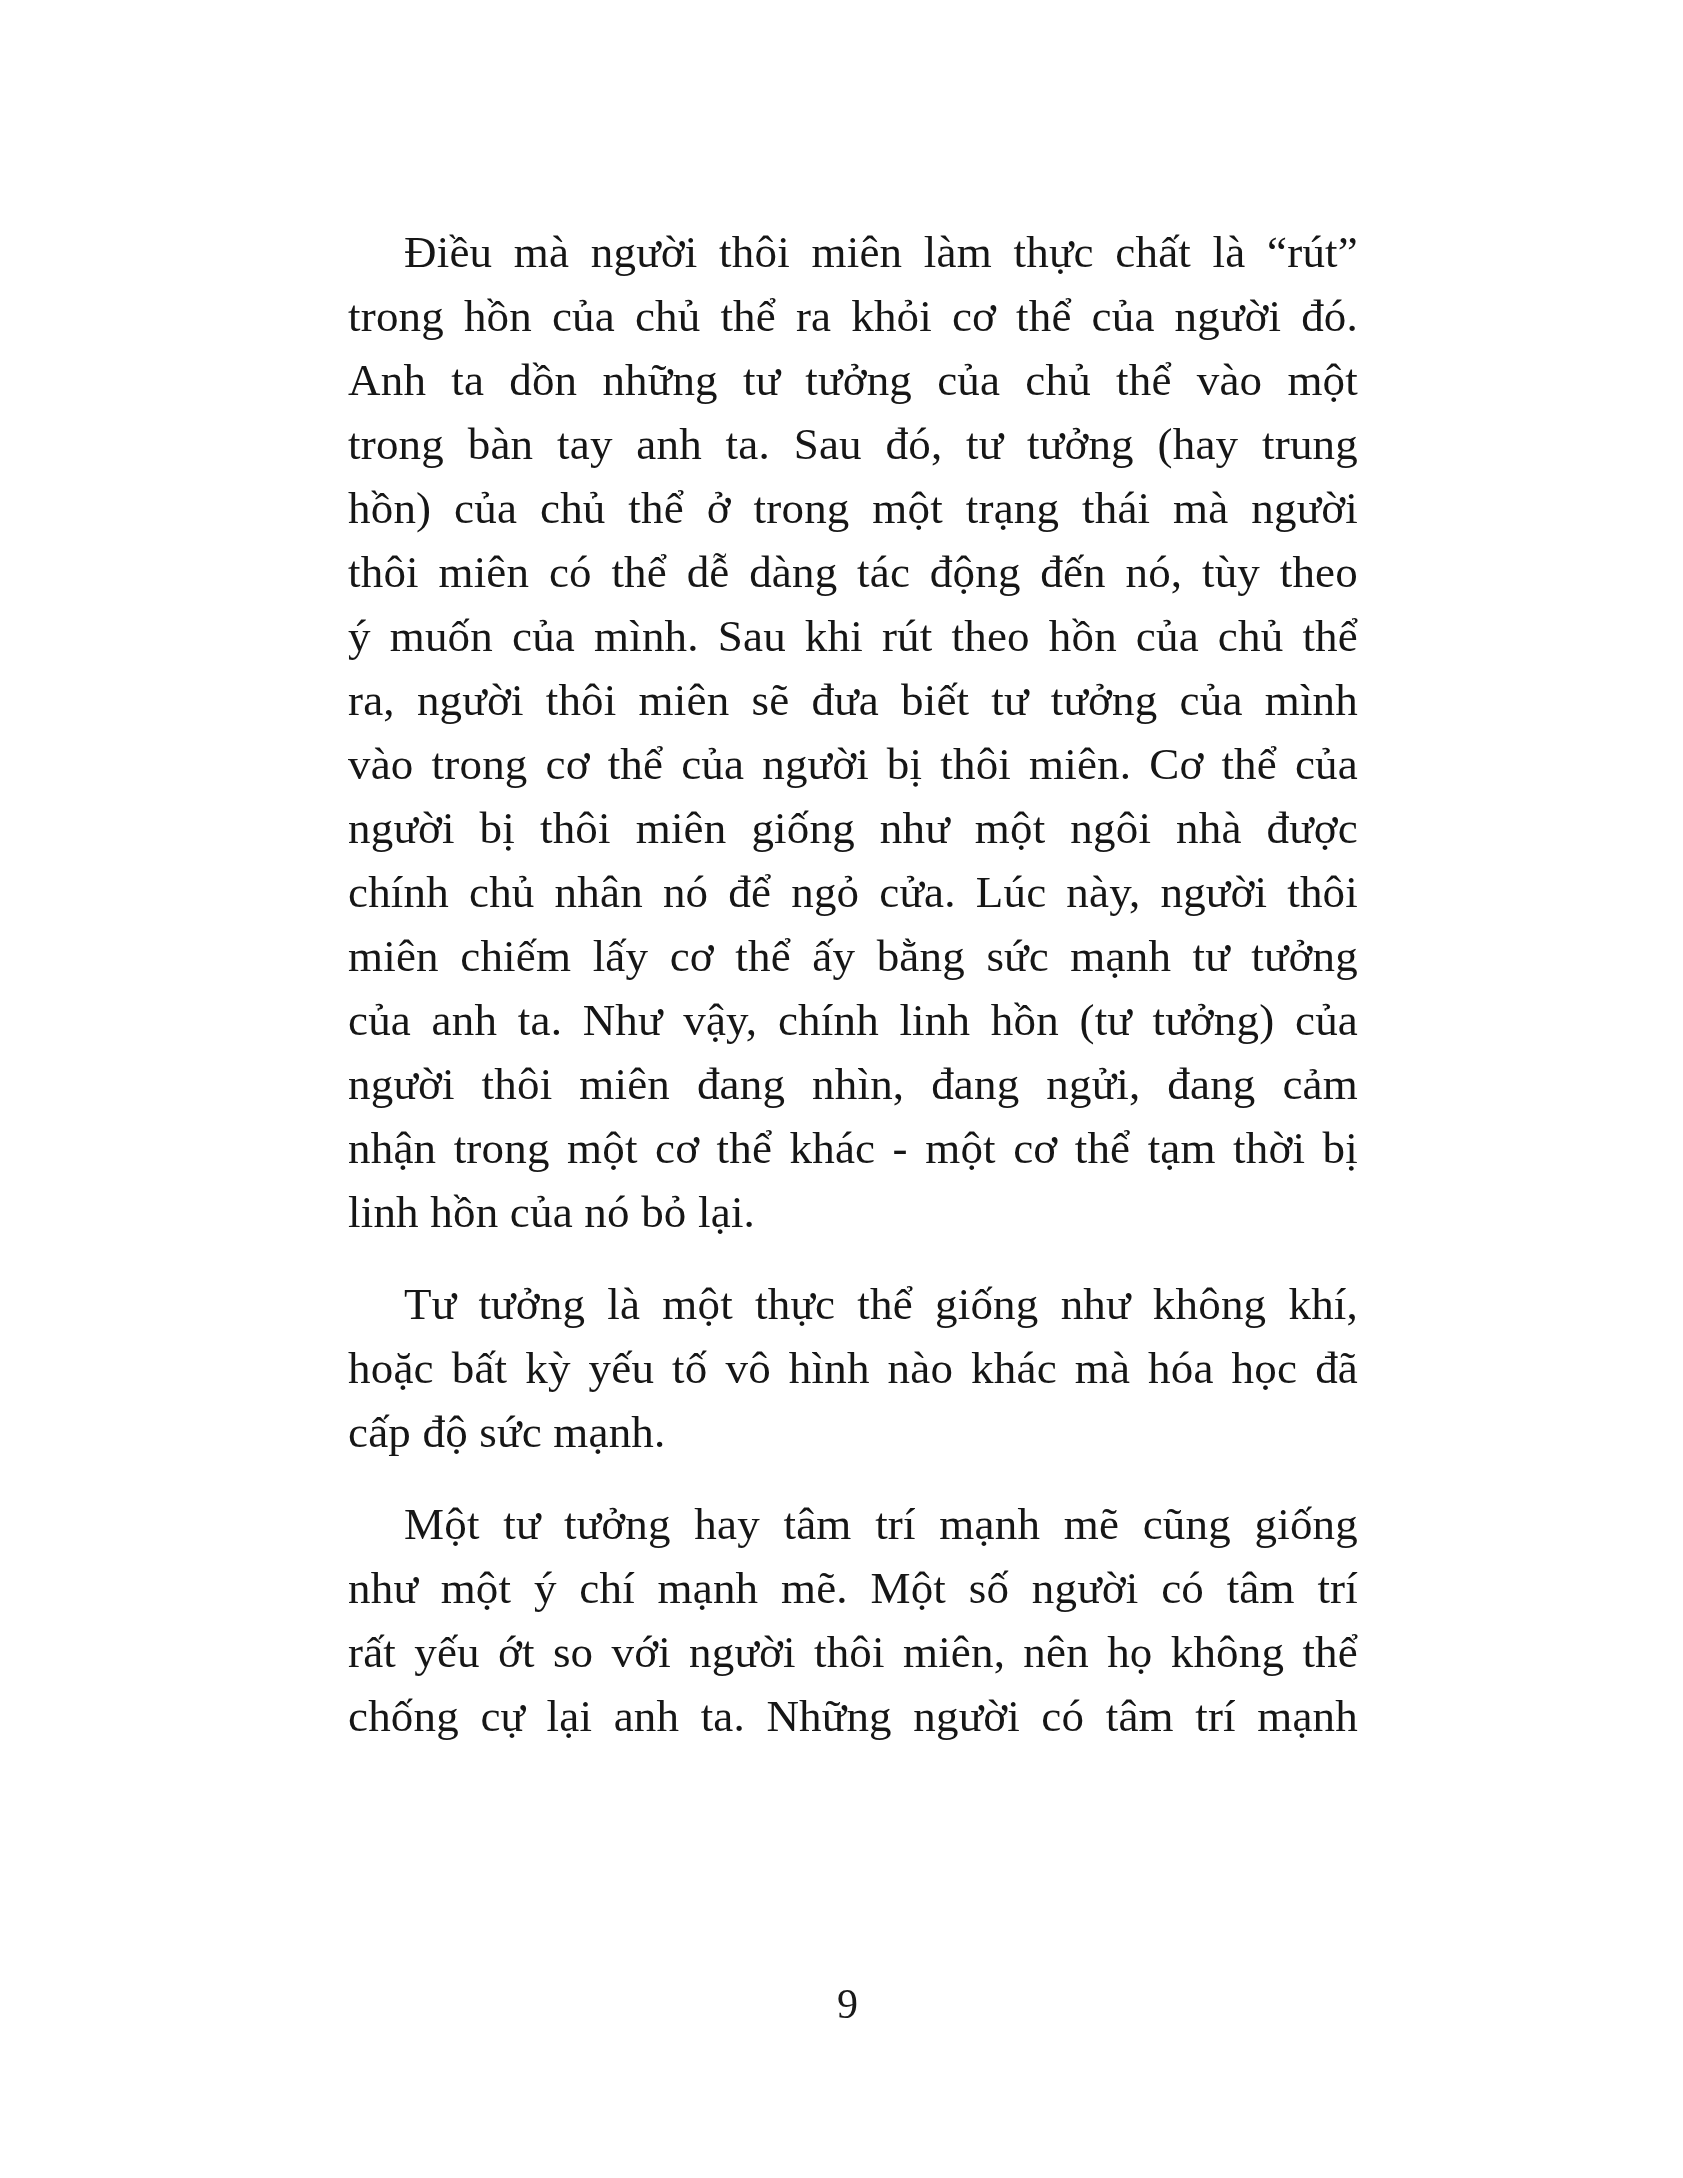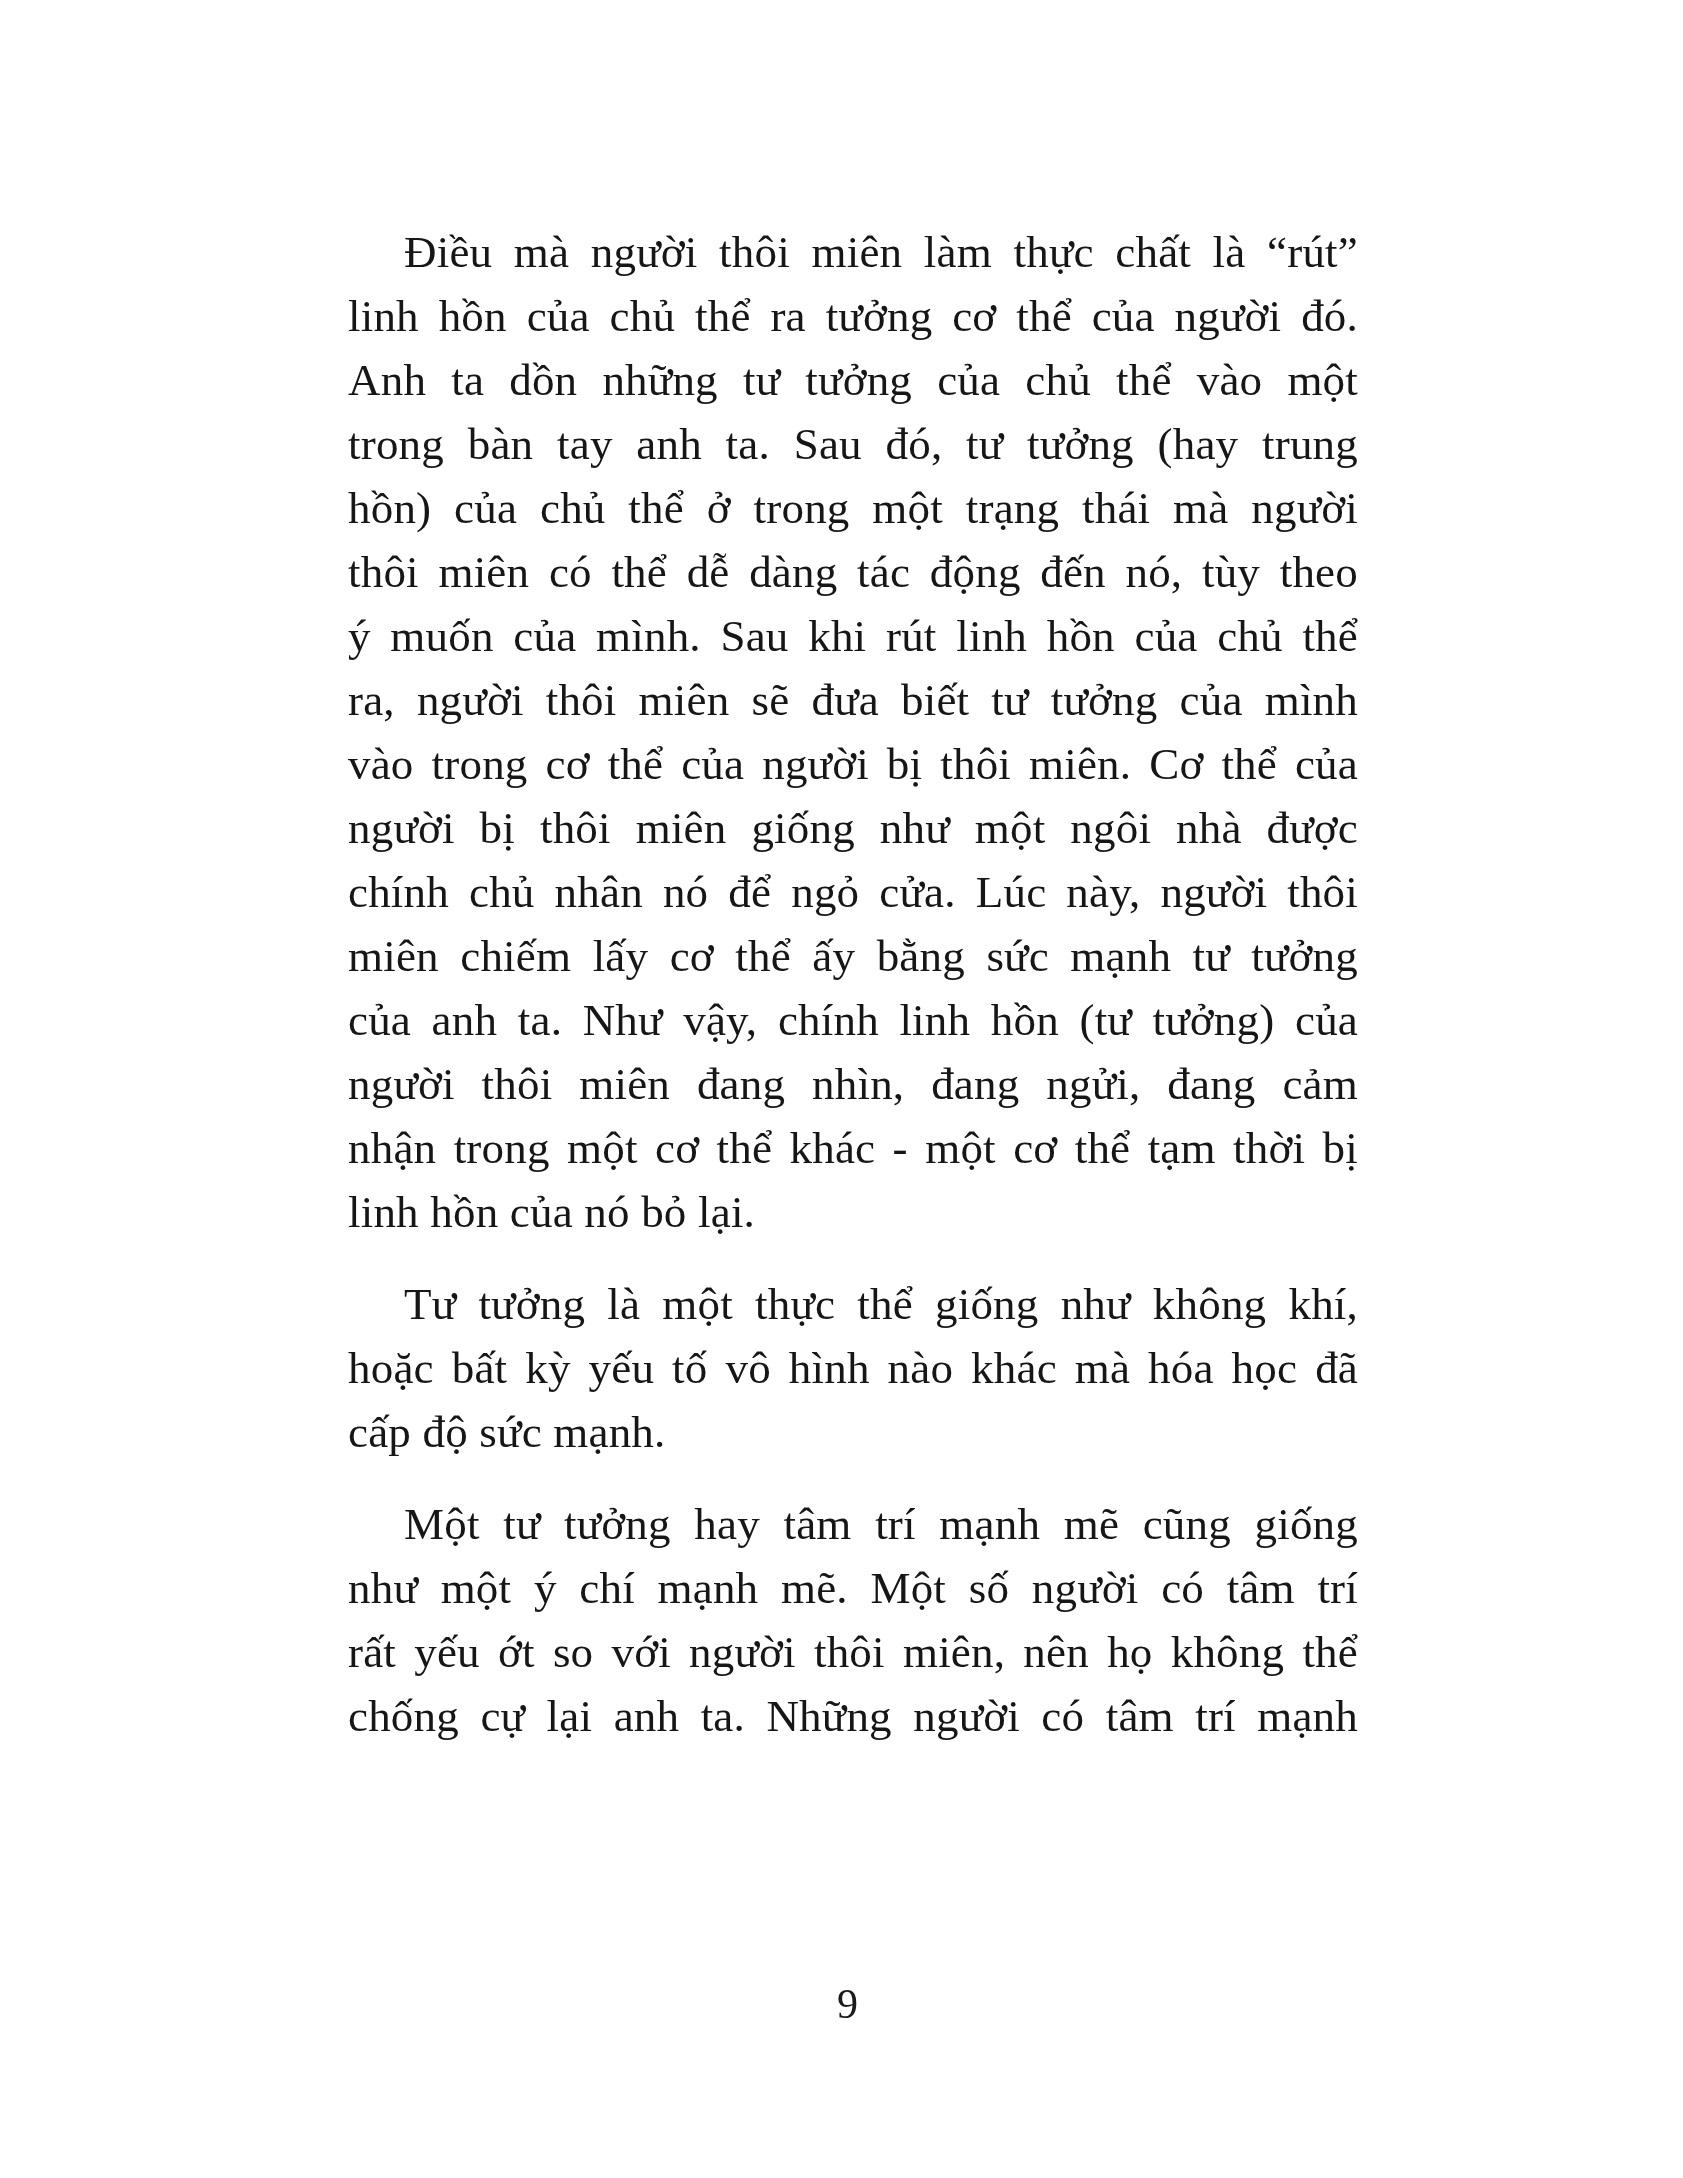--- a/index.html
+++ b/index.html
@@ -52,26 +52,26 @@
   }
 </style>
 </head>
 <body>
 
 <div class="page">
   <div class="textblock">
 
     <div class="para">
       <div class="line indent">Điều mà người thôi miên làm thực chất là “rút”</div>
-      <div class="line">linh hồn của chủ thể ra tưởng cơ thể của người đó.</div>
+      <div class="line">trong hồn của chủ thể ra khỏi cơ thể của người đó.</div>
       <div class="line">Anh ta dồn những tư tưởng của chủ thể vào một</div>
       <div class="line">trong bàn tay anh ta. Sau đó, tư tưởng (hay trung</div>
       <div class="line">hồn) của chủ thể ở trong một trạng thái mà người</div>
       <div class="line">thôi miên có thể dễ dàng tác động đến nó, tùy theo</div>
-      <div class="line">ý muốn của mình. Sau khi rút linh hồn của chủ thể</div>
+      <div class="line">ý muốn của mình. Sau khi rút theo hồn của chủ thể</div>
       <div class="line">ra, người thôi miên sẽ đưa biết tư tưởng của mình</div>
       <div class="line">vào trong cơ thể của người bị thôi miên. Cơ thể của</div>
       <div class="line">người bị thôi miên giống như một ngôi nhà được</div>
       <div class="line">chính chủ nhân nó để ngỏ cửa. Lúc này, người thôi</div>
       <div class="line">miên chiếm lấy cơ thể ấy bằng sức mạnh tư tưởng</div>
       <div class="line">của anh ta. Như vậy, chính linh hồn (tư tưởng) của</div>
       <div class="line">người thôi miên đang nhìn, đang ngửi, đang cảm</div>
       <div class="line">nhận trong một cơ thể khác - một cơ thể tạm thời bị</div>
       <div class="line plast">linh hồn của nó bỏ lại.</div>
     </div>

